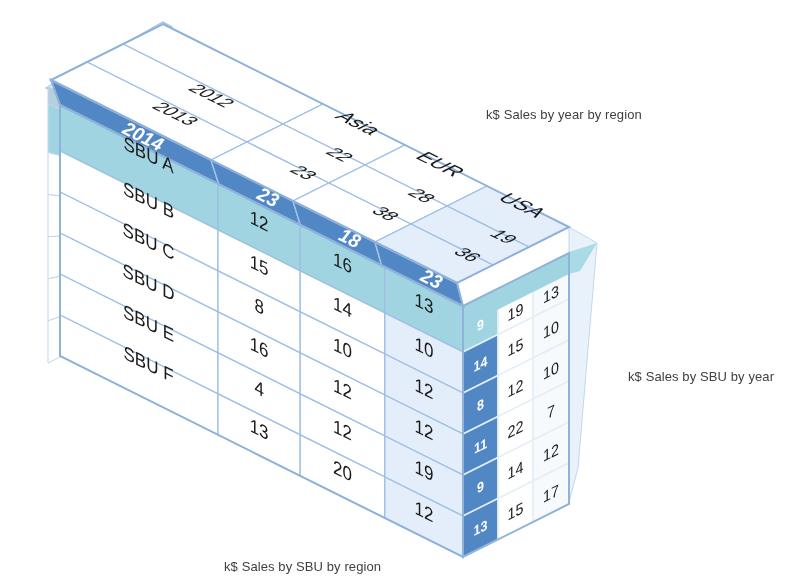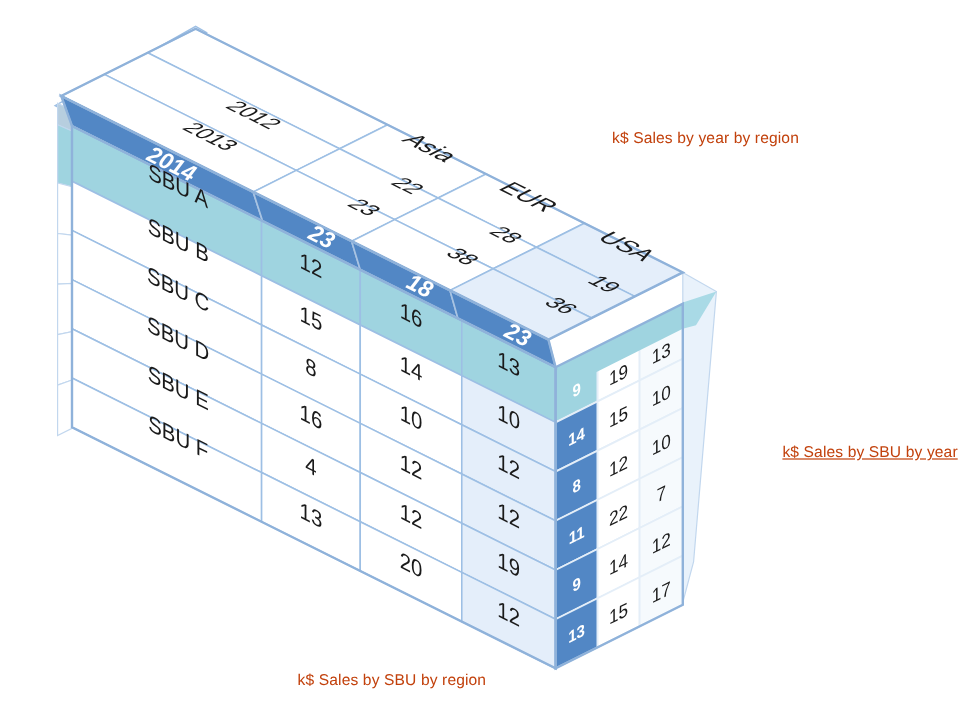--- a/index.html
+++ b/index.html
@@ -1,22 +1,22 @@
 <!DOCTYPE html>
 <html><head>
 <meta charset="utf-8">
 <style>
   html,body{margin:0;padding:0;background:#ffffff;}
   .stage{position:relative;width:805px;height:586px;background:#ffffff;
          font-family:"Liberation Sans",sans-serif;overflow:hidden;}
   .stage svg{position:absolute;left:0;top:0;}
-  .caption{position:absolute;font-size:13px;color:#c2410c;white-space:nowrap;
-           letter-spacing:0.1px;margin-left:24px;}
+  .caption{position:absolute;font-size:13px;color:#404040;white-space:nowrap;
+           letter-spacing:0.1px;}
   #caption-top{left:486px;top:107px;}
-  #caption-right{left:628px;top:369px;text-decoration:underline;}
+  #caption-right{left:628px;top:369px;}
   #caption-bottom{left:224px;top:559px;}
 </style>
 </head>
 <body>
 
 <div class="stage">
   <svg id="cube" width="805" height="586" viewBox="0 0 805 586">
       <rect width="805" height="586" fill="#ffffff"></rect>
       <polygon points="46.0,88.0 163.0,22.0 172.0,27.0 56.0,93.0" fill="#ffffff" stroke="#9dbfe4" stroke-width="1.2"></polygon>
       <polygon points="48.0,86.0 60.0,92.0 60.0,109.2 48.0,104.0" fill="#b7cedf" stroke="#c2d7ee" stroke-width="1"></polygon>

